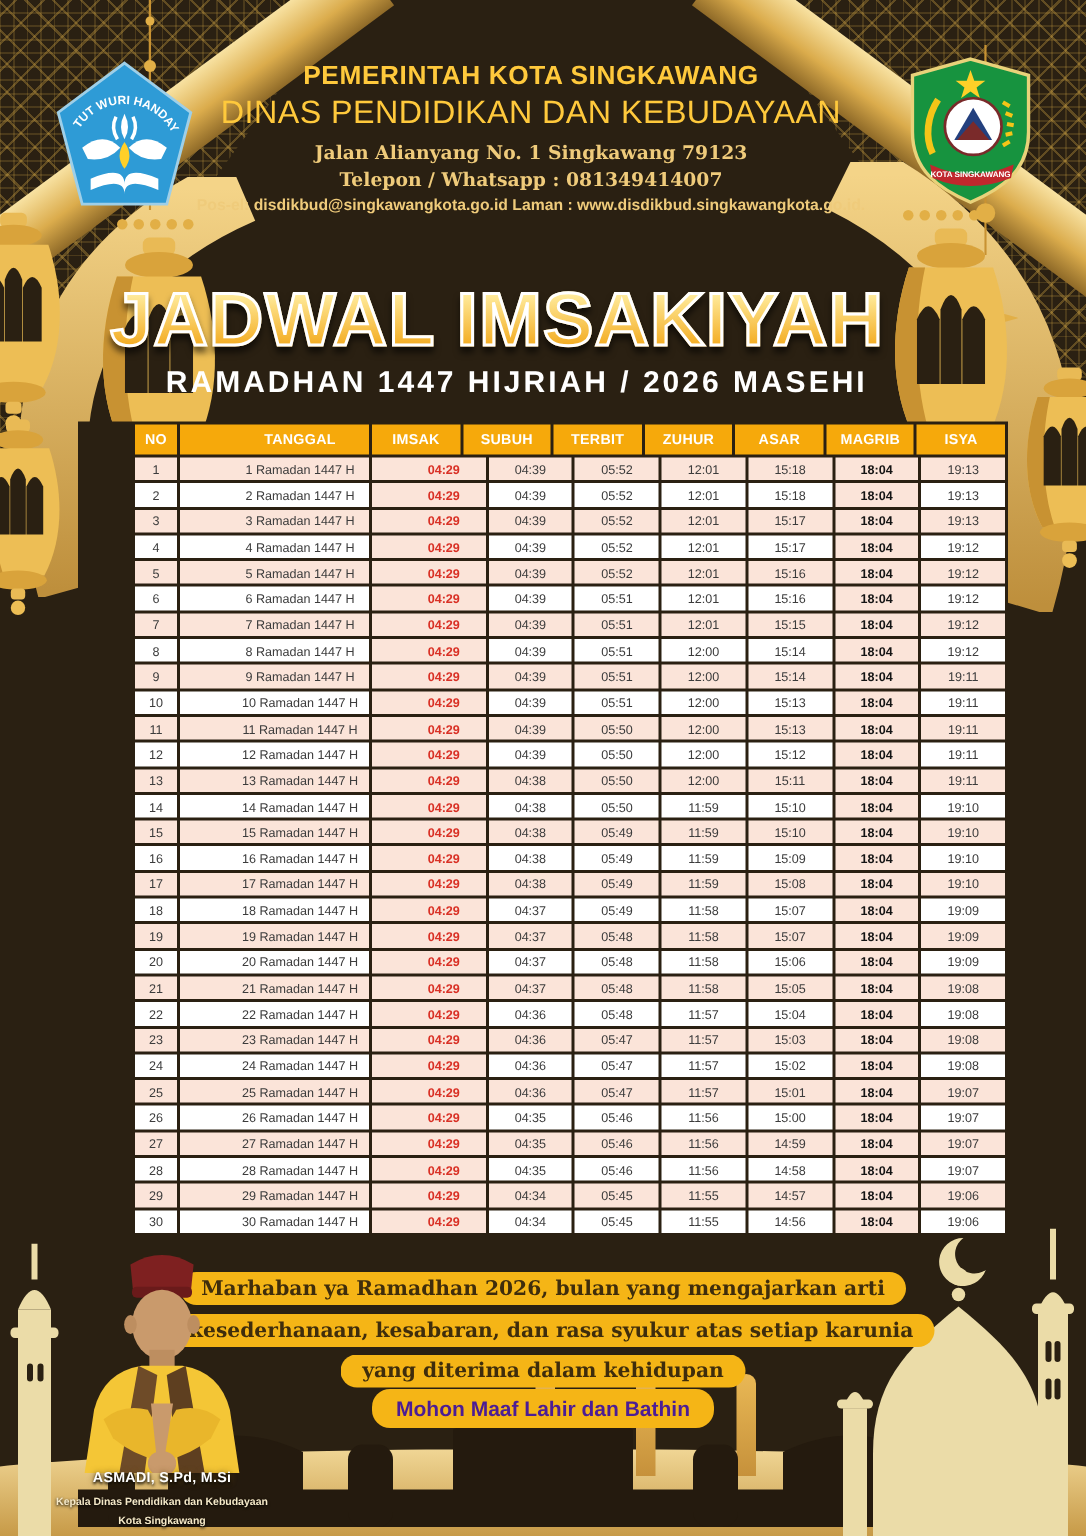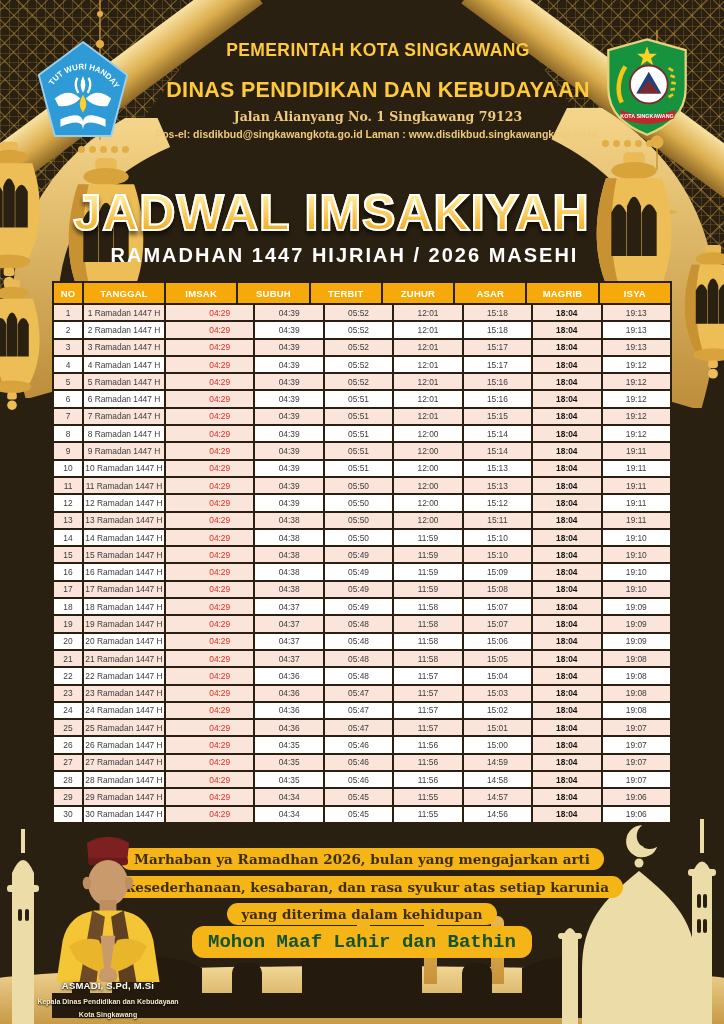--- a/index.html
+++ b/index.html
@@ -14,60 +14,60 @@
       repeating-linear-gradient(90deg, rgba(205,162,66,.20) 0 1px, transparent 1px 9px);}
   .lattice.tl{left:0;width:230px;height:315px;clip-path:polygon(0 0,100% 0,0 100%);}
   .lattice.tr{right:0;width:230px;height:315px;clip-path:polygon(0 0,100% 0,100% 100%);}
   
   .band{position:absolute;width:330px;height:44px;
     background:linear-gradient(180deg,#F8E2A2,#DBAC4C 55%,#8F6A28);}
   .band.left{left:-48px;top:62px;transform:rotate(-36.5deg);}
   .band.right{right:-48px;top:62px;transform:rotate(36.5deg);}
   .swoosh{position:absolute;}
   
-  .gov-text{position:absolute;left:148px;top:40px;width:460px;text-align:center;color:#FFC93C;}
+  .gov-text{position:absolute;left:124px;top:40px;width:460px;text-align:center;color:#FFC93C;}
   .gov-line1{font-size:17.5px;font-weight:800;letter-spacing:.4px;}
-  .gov-line2{font-size:21.5px;font-weight:700;letter-spacing:.3px;margin-top:17px;}
+  .gov-line2{font-size:21.5px;font-weight:400;letter-spacing:.3px;margin-top:2px;}
   .gov-addr{font-family:"DejaVu Serif",serif;font-weight:700;color:#EFCB7B;font-size:12.5px;margin-top:6px;}
   .gov-phone{font-family:"DejaVu Serif",serif;font-weight:700;color:#EFCB7B;font-size:12.5px;margin-top:3px;}
   .gov-mail{font-family:Liberation Sans, sans-serif;font-weight:700;color:#EFCB7B;font-size:10.5px;margin-top:4px;}
   .logo{position:absolute;}
   
   .title-main{position:absolute;left:0;top:184px;width:663px;text-align:center;
     font-size:50px;font-weight:800;letter-spacing:1px;
     background:linear-gradient(180deg,#FFEC9E 20%,#F3AC22 80%);
     -webkit-background-clip:text;background-clip:text;color:transparent;
     -webkit-text-stroke:2px #FFFFFF;
     filter:drop-shadow(0 4px 2px rgba(0,0,0,.55));}
   .title-sub{position:absolute;left:0;top:244px;width:689px;text-align:center;
     font-size:20px;font-weight:700;letter-spacing:2px;color:#FFFFFF;}
   
   .imsak-table{position:absolute;left:52px;top:281px;width:620px;
     background:#2A2012;padding:2px;display:flex;flex-direction:column;gap:2px;box-sizing:border-box;}
-  .hrow,.trow{display:flex;gap:2px;}
+  .hrow,.trow{display:flex;gap:2px;margin-left:36px;}
   .hcell{background:#F6A90B;color:#fff;font-weight:700;font-size:9.5px;height:20px;
     display:flex;align-items:center;justify-content:center;letter-spacing:.2px;}
   .cell{font-size:8.4px;color:#3C3C3C;height:15.3px;display:flex;align-items:center;justify-content:center;}
   .trow:nth-child(odd) .cell{background:#FBE4D9;}
   .trow:nth-child(even) .cell{background:#FFFFFF;}
   .trow .cell:nth-child(3),.trow .cell:nth-child(8){background:#FBE4D9;}
-  .cell:nth-child(3){color:#D93025;font-weight:400;padding-left:20px;}
+  .cell:nth-child(3){color:#D93025;font-weight:700;padding-left:20px;}
   .cell:nth-child(8){color:#141414;font-weight:700;}
-  .w0{width:28px;flex:none;}.w1{width:80px;flex:none;}.wf{flex:1;}
+  .w0{width:28px;flex:none;}.w1{width:92px;flex:none;padding-left:34px;}.wf{flex:1;}
   
   .ground{position:absolute;left:-5%;bottom:0;width:110%;height:58px;
     background:linear-gradient(180deg,#F0D695,#C79A47);border-radius:100% 100% 0 0/40px 40px 0 0;}
   .pillar{position:absolute;top:916px;width:13px;height:68px;border-radius:7px 7px 0 0;
     background:linear-gradient(180deg,#E9B855,#C6913B);}
   .msg-wrap{position:absolute;left:112px;top:846px;width:500px;text-align:center;
     font-family:"DejaVu Serif",serif;font-weight:700;font-size:13.5px;line-height:2.05;color:#3F2D0C;}
   .pill{background:#F5B516;border-radius:12px;padding:3px 14px;
     box-decoration-break:clone;-webkit-box-decoration-break:clone;}
   .greet-wrap{position:absolute;left:112px;top:926px;width:500px;text-align:center;
-    font-family:Liberation Mono, monospace;font-weight:700;font-size:19px;color:#14532d;}
+    font-family:Liberation Sans, sans-serif;font-weight:700;font-size:14px;color:#4c1d95;}
   .greet-wrap .pill{display:inline-block;padding:5px 16px;}
   .banner{position:absolute;left:178px;top:962px;width:470px;height:44px;border-radius:24px;
     background:linear-gradient(180deg,#F2D089,#D2A04A);border:2.5px solid #EDCB87;box-sizing:border-box;
     display:flex;align-items:center;justify-content:center;
     font-size:17.5px;font-weight:600;letter-spacing:.4px;color:#33260C;}
   .person{position:absolute;left:29px;top:822px;width:158px;height:202px;}
   .person-name{position:absolute;top:158px;width:100%;text-align:center;font-size:9.5px;font-weight:800;
     color:#FFFFFF;text-shadow:0 1px 2px #000,0 0 4px #6b4e14;letter-spacing:.2px;}
   .person-title{position:absolute;width:100%;text-align:center;font-size:7px;font-weight:700;
     color:#F5E9C8;text-shadow:0 1px 2px #000;}
@@ -197,20 +197,21 @@
     <path d="M26,32 C18,44 16,60 22,72" stroke="#F5C518" stroke-width="5" fill="none"></path>
     <path d="M74,34 l5,3 M76,42 l5,2 M77,50 l5,1 M76,58 l5,-1 M74,66 l5,-3" stroke="#F5C518" stroke-width="3"></path>
     <path d="M20,80 Q50,94 82,80 L80,90 Q50,102 22,90 Z" fill="#C0272D"></path>
     <text x="50" y="89" font-size="6" font-weight="bold" fill="#FFFFFF" text-anchor="middle" font-family="Liberation Sans,sans-serif">KOTA SINGKAWANG</text>
   </svg>
 
   <div class="gov-text">
     <div class="gov-line1">PEMERINTAH KOTA SINGKAWANG</div>
     <div class="gov-line2">DINAS PENDIDIKAN DAN KEBUDAYAAN</div>
     <div class="gov-addr">Jalan Alianyang No. 1 Singkawang 79123</div>
+    <div class="gov-phone">Telepon / Whatsapp : 081349414007</div>
     <div class="gov-mail">Pos-el: disdikbud@singkawangkota.go.id Laman : www.disdikbud.singkawangkota.go.id.</div>
   </div>
 
   <div class="title-main">JADWAL IMSAKIYAH</div>
   <div class="title-sub">RAMADHAN 1447 HIJRIAH / 2026 MASEHI</div>
 
   <div class="imsak-table">
     <div class="hrow">
       <span class="hcell w0">NO</span>
       <span class="hcell w1">TANGGAL</span>

